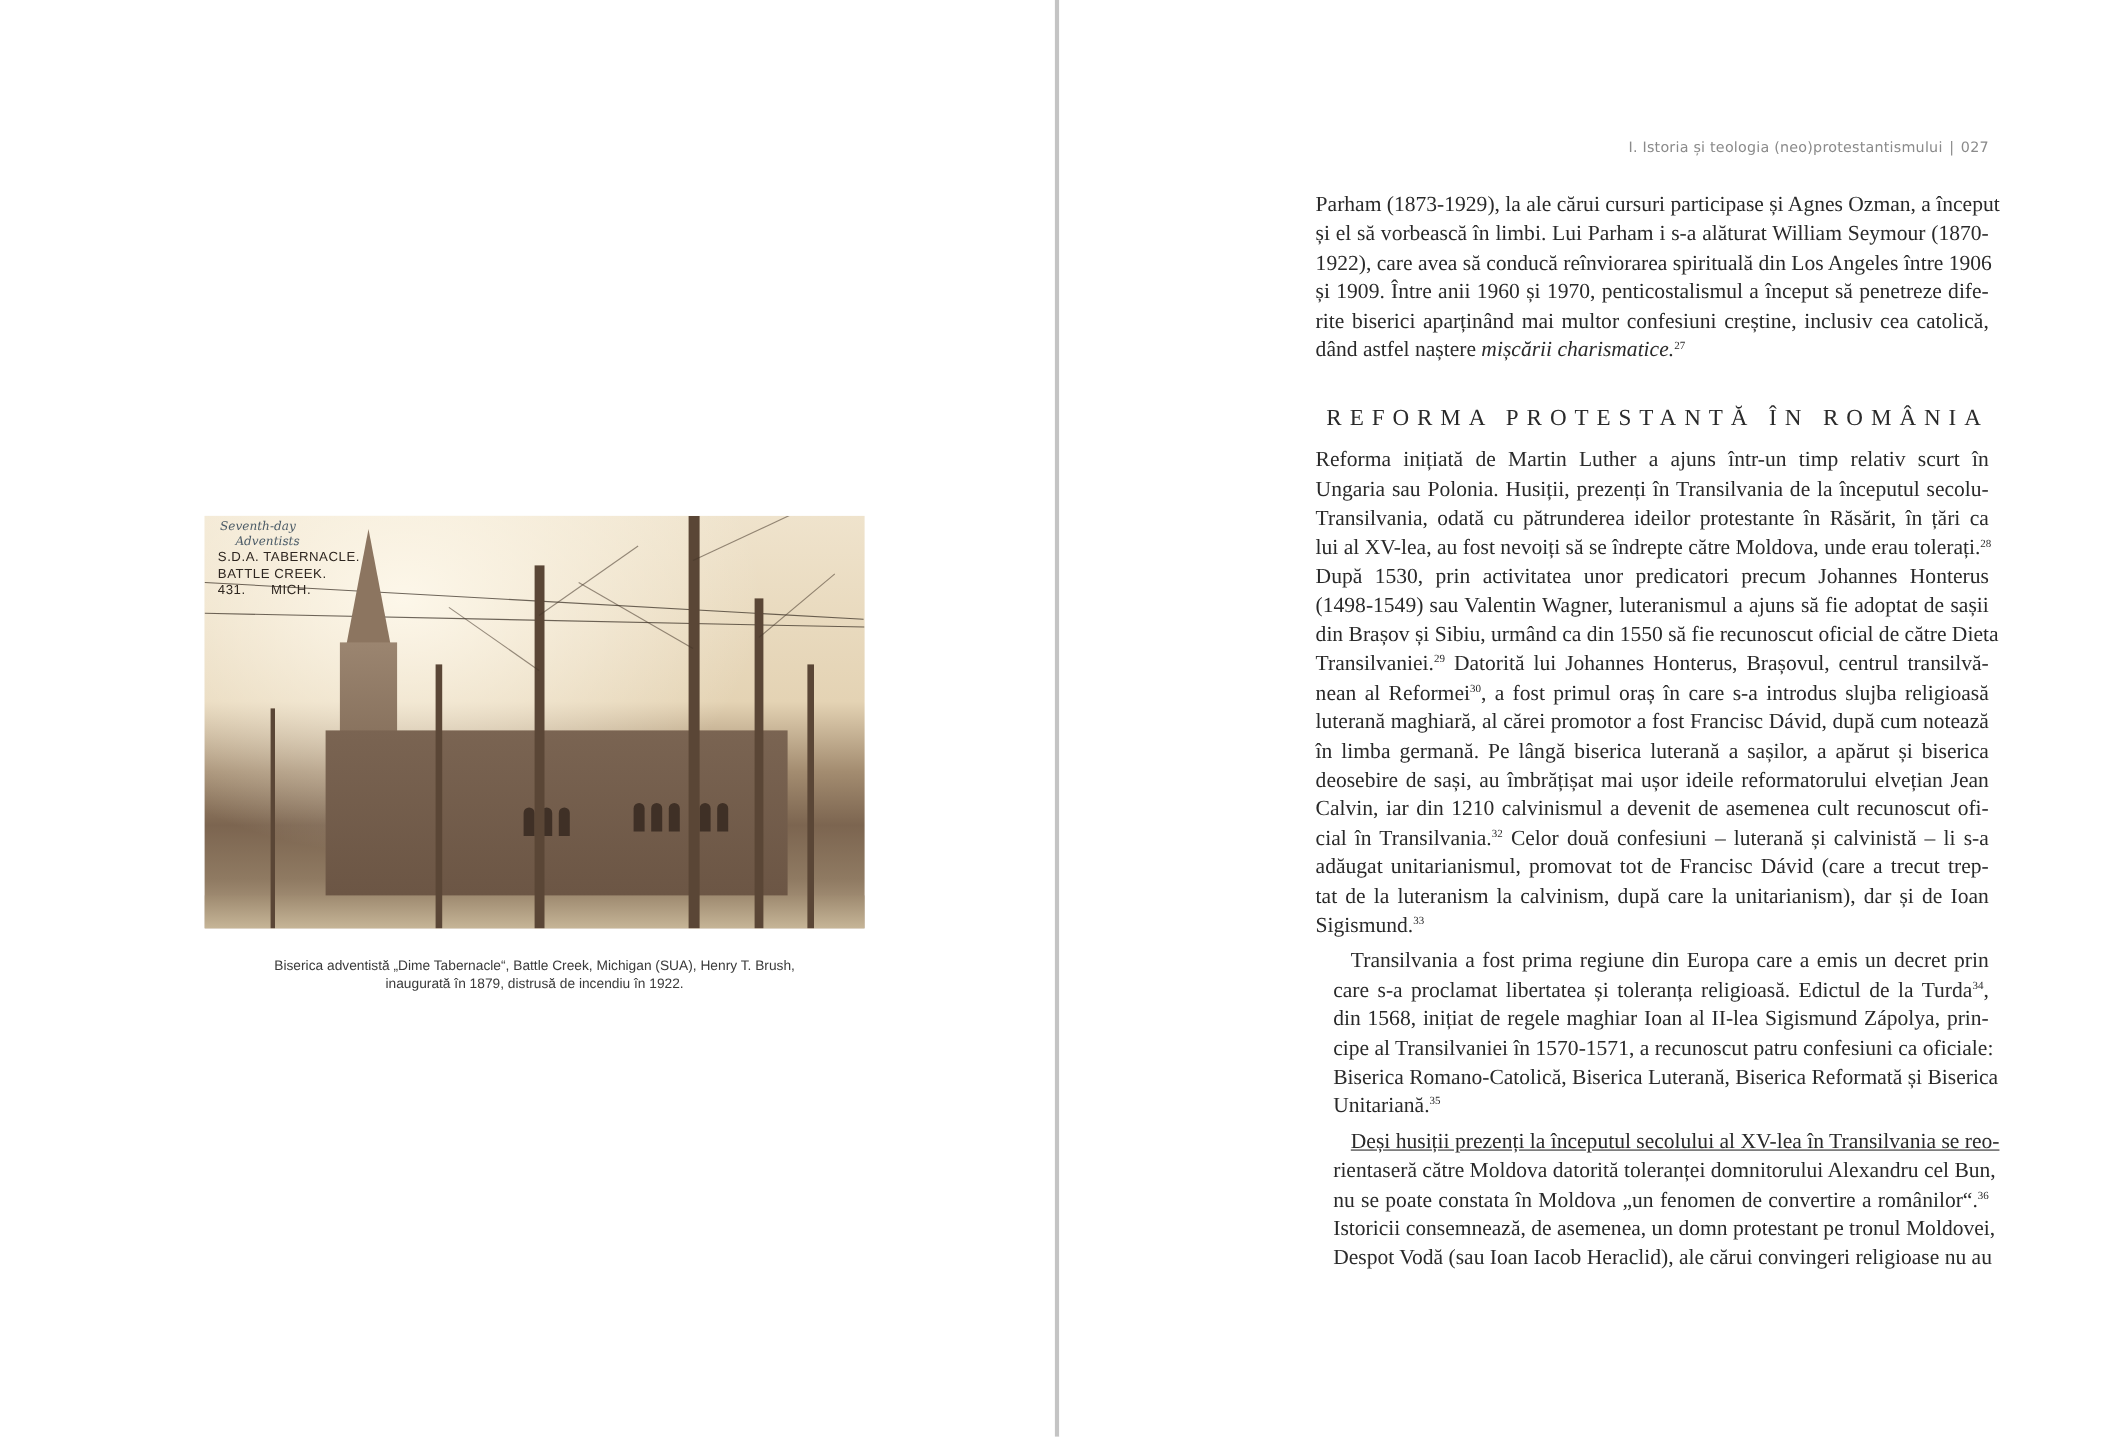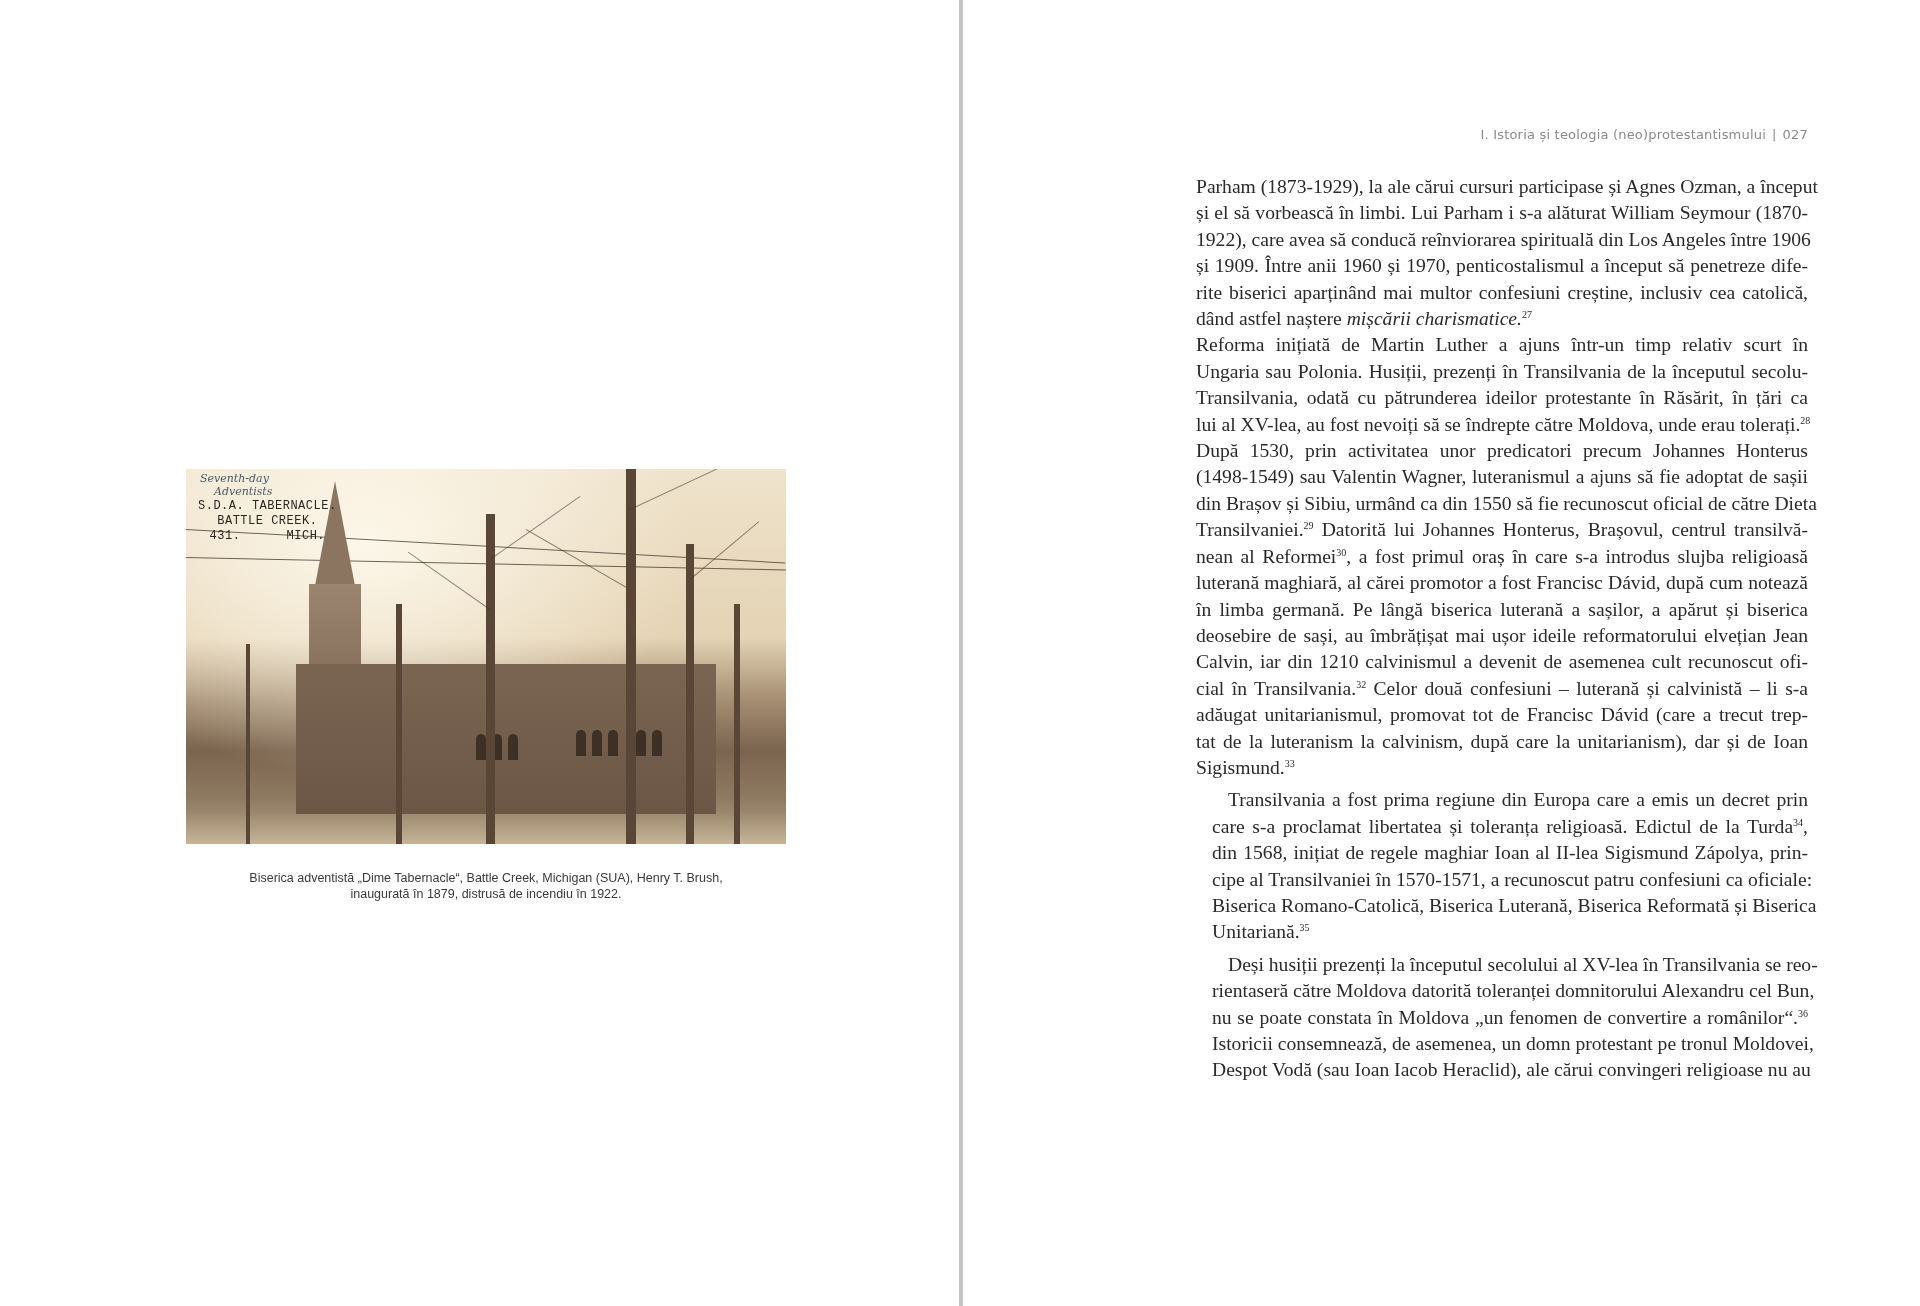--- a/index.html
+++ b/index.html
@@ -20,22 +20,22 @@
     .photo .branch { position: absolute; border-top: 1px solid rgba(70,55,42,0.55); transform-origin: left center; }
     .photo .church { position: absolute; left: 110px; bottom: 10px; width: 420px; height: 170px; background: linear-gradient(180deg,#7a6452,#6a5443); }
     .photo .tower { position: absolute; left: 123px; bottom: 60px; width: 52px; height: 200px; background: linear-gradient(180deg,#9b8570,#6f5946); }
     .photo .spire { position: absolute; left: 128px; top: 12px; width: 0; height: 0;
       border-left: 21px solid transparent; border-right: 21px solid transparent; border-bottom: 110px solid #8c7560; }
     .photo .window { position: absolute; width: 10px; height: 26px; background: #3f3026; border-radius: 5px 5px 0 0; }
     .photo .base { position: absolute; left: 0; right: 0; bottom: 0; height: 30px; background: linear-gradient(180deg,#9e8a70,#c6b597); }
     .photo .wire { position: absolute; left: 0; width: 600px; height: 1px; background: rgba(50,40,30,0.7); transform-origin: left center; }
     .photo .label {
       position: absolute; left: 12px; top: 30px;
-      font-family: Liberation Mono, monospace; font-size: 12px; line-height: 15px;
-      color: #2e2620; letter-spacing: 0.5px; white-space: pre; text-align: center;
+      font-family: Liberation Sans, sans-serif; font-size: 12px; line-height: 15px;
+      color: #2e2620; letter-spacing: 0.5px; white-space: pre;
     }
     .photo .script {
       position: absolute; left: 14px; top: 3px;
       font-family: "DejaVu Serif", serif; font-style: italic; font-size: 11px; line-height: 13px;
       color: #4a5a66; white-space: pre;
     }
 
     .caption {
       position: absolute; left: 186px; top: 870px; width: 600px;
       text-align: center;
@@ -122,20 +122,21 @@
   <div class="text-col">
     <p>
       <span class="line">Parham (1873-1929), la ale cărui cursuri participase și Agnes Ozman, a început</span>
       <span class="line">și el să vorbească în limbi. Lui Parham i s-a alăturat William Seymour (1870-</span>
       <span class="line">1922), care avea să conducă reînviorarea spirituală din Los Angeles între 1906</span>
       <span class="line">și 1909. Între anii 1960 și 1970, penticostalismul a început să penetreze dife-</span>
       <span class="line">rite biserici aparținând mai multor confesiuni creștine, inclusiv cea catolică,</span>
       <span class="line last"><span>dând astfel naștere </span><em>mișcării charismatice.</em><sup>27</sup></span>
     </p>
 
+    <div class="section-title">REFORMA PROTESTANTĂ ÎN ROMÂNIA</div>
 
     <p>
       <span class="line">Reforma inițiată de Martin Luther a ajuns într-un timp relativ scurt în</span>
       <span class="line">Ungaria sau Polonia. Husiții, prezenți în Transilvania de la începutul secolu-</span>
       <span class="line">Transilvania, odată cu pătrunderea ideilor protestante în Răsărit, în țări ca</span>
       <span class="line"><span>lui al XV-lea, au fost nevoiți să se îndrepte către Moldova, unde erau tolerați.</span><sup>28</sup></span>
       <span class="line">După 1530, prin activitatea unor predicatori precum Johannes Honterus</span>
       <span class="line">(1498-1549) sau Valentin Wagner, luteranismul a ajuns să fie adoptat de sașii</span>
       <span class="line">din Brașov și Sibiu, urmând ca din 1550 să fie recunoscut oficial de către Dieta</span>
       <span class="line"><span>Transilvaniei.</span><sup>29</sup><span> Datorită lui Johannes Honterus, Brașovul, centrul transilvă-</span></span>
@@ -153,20 +154,20 @@
     <p class="indent">
       <span class="line" style="padding-left:16px;">Transilvania a fost prima regiune din Europa care a emis un decret prin</span>
       <span class="line"><span>care s-a proclamat libertatea și toleranța religioasă. Edictul de la Turda</span><sup>34</sup><span>,</span></span>
       <span class="line">din 1568, inițiat de regele maghiar Ioan al II-lea Sigismund Zápolya, prin-</span>
       <span class="line">cipe al Transilvaniei în 1570-1571, a recunoscut patru confesiuni ca oficiale:</span>
       <span class="line">Biserica Romano-Catolică, Biserica Luterană, Biserica Reformată și Biserica</span>
       <span class="line last"><span>Unitariană.</span><sup>35</sup></span>
     </p>
 
     <p class="indent">
-      <span class="line" style="padding-left:16px;">Deși husiții prezenți la începutul secolului al XV-lea în Transilvania se reo-</span>
+      <span class="line" style="padding-left:16px;text-decoration:underline;">Deși husiții prezenți la începutul secolului al XV-lea în Transilvania se reo-</span>
       <span class="line">rientaseră către Moldova datorită toleranței domnitorului Alexandru cel Bun,</span>
       <span class="line"><span>nu se poate constata în Moldova „un fenomen de convertire a românilor“.</span><sup>36</sup></span>
       <span class="line">Istoricii consemnează, de asemenea, un domn protestant pe tronul Moldovei,</span>
       <span class="line">Despot Vodă (sau Ioan Iacob Heraclid), ale cărui convingeri religioase nu au</span>
     </p>
   </div>
 </div>
 
 </body></html>

